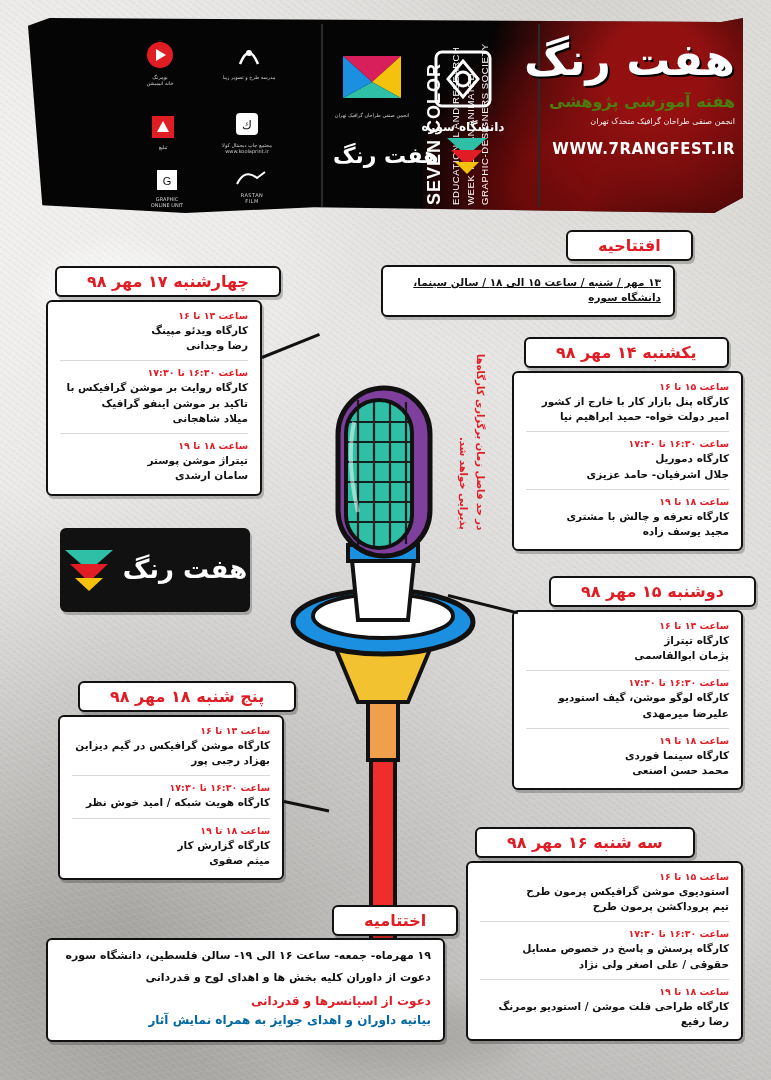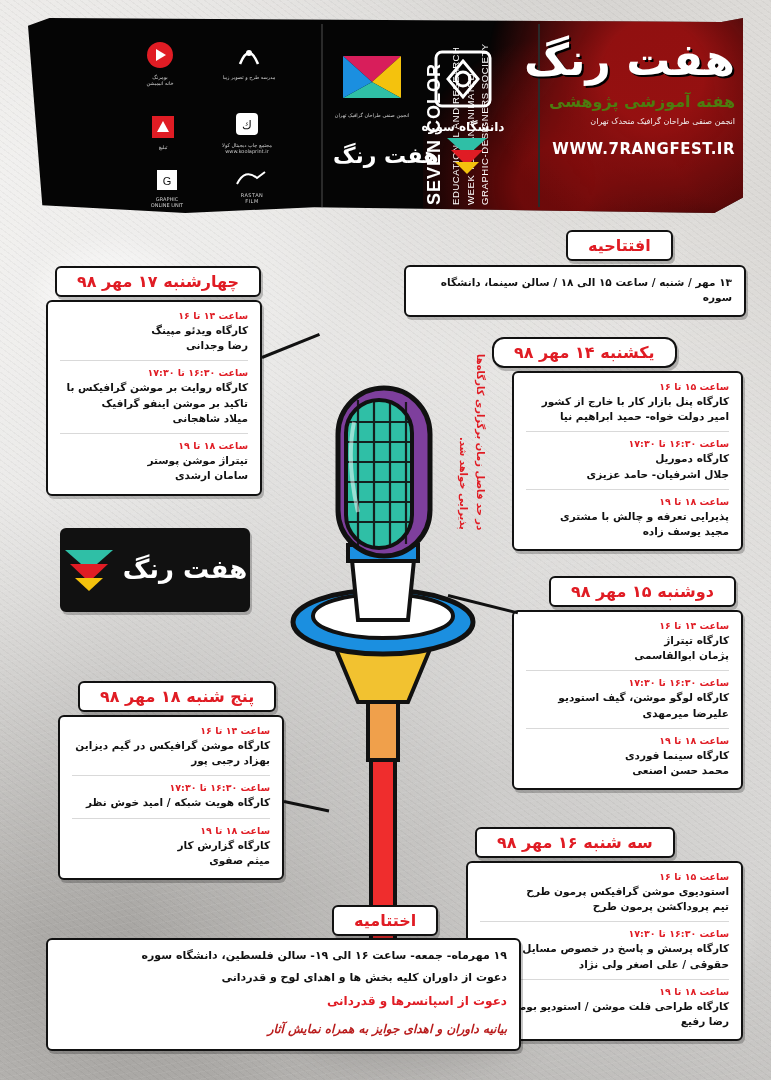--- a/index.html
+++ b/index.html
@@ -84,21 +84,21 @@
   
   .card {
     position:absolute; background:#fff; color:#111;
     border:2px solid #111; border-radius:6px;
     padding:8px 12px 10px 12px;
     box-shadow: 2px 3px 0 rgba(0,0,0,.22);
     text-align:right; direction:rtl;
   }
   .daytitle {
     position:absolute; background:#fff; border:2px solid #111; border-radius:6px;
-    padding:4px 20px; font-weight:bold; font-size:16px; color:#e01c24;
+    padding:4px 30px; font-weight:bold; font-size:16px; color:#e01c24;
     box-shadow: 2px 3px 0 rgba(0,0,0,.22); white-space:nowrap;
   }
   .sess { margin-bottom:7px; }
   .sess:last-child { margin-bottom:0; }
   .time { color:#e01c24; font-weight:bold; font-size:9.5px; margin-bottom:2px; }
   .ttl  { font-size:10.5px; font-weight:bold; line-height:1.45; }
   .who  { font-size:10.5px; font-weight:bold; line-height:1.45; }
   .rule { height:1px; background:#d9d9d9; margin:6px 0 6px 0; }
 
   .leader { position:absolute; background:#111; }
@@ -243,21 +243,21 @@
     <path d="M88 92 L154 92 M88 112 L154 112 M88 132 L154 132 M88 152 L154 152 M88 172 L154 172 M88 192 L154 192"></path>
     <path d="M100 70 L100 218 M116 70 L116 218 M132 70 L132 218 M148 72 L148 214"></path>
   </g>
 
   <path d="M96 92 q-8 40 4 90" stroke="#fff" stroke-width="4" fill="none" opacity=".5"></path>
 </svg>
 
 <div id="vtext">در حد فاصل زمان برگزاری کارگاه‌ها پذیرایی خواهد شد.</div>
 
 <div class="daytitle" style="left:566px; top:230px; color:#e01c24;">افتتاحیه</div>
-<div class="card" style="left:404px; top:265px; width:342px;">
+<div class="card" style="left:381px; top:265px; width:294px;text-decoration:underline;">
   <div class="ttl">۱۳ مهر / شنبه / ساعت ۱۵ الی ۱۸ / سالن سینما، دانشگاه سوره</div>
 </div>
 <div class="leader" style="left:398px; top:300px; width:0; height:0;"></div>
 
 <div class="daytitle" style="left:55px; top:266px;">چهارشنبه ۱۷ مهر ۹۸</div>
 <div class="card" style="left:46px; top:300px; width:216px;">
   <div class="sess">
     <div class="time">ساعت ۱۴ تا ۱۶</div>
     <div class="ttl">کارگاه ویدئو مپینگ</div>
     <div class="who">رضا وجدانی</div>
@@ -270,37 +270,37 @@
   </div>
   <div class="rule"></div>
   <div class="sess">
     <div class="time">ساعت ۱۸ تا ۱۹</div>
     <div class="ttl">تیتراژ موشن پوستر</div>
     <div class="who">سامان ارشدی</div>
   </div>
 </div>
 <div class="leader" style="left:262px; top:356px; width:62px; height:3px; transform:rotate(-22deg); transform-origin:left center;"></div>
 
-<div class="daytitle" style="left:492px; top:337px;border-radius:12px;">یکشنبه ۱۴ مهر ۹۸</div>
+<div class="daytitle" style="left:524px; top:337px;">یکشنبه ۱۴ مهر ۹۸</div>
 <div class="card" style="left:512px; top:371px; width:231px;">
   <div class="sess">
     <div class="time">ساعت ۱۵ تا ۱۶</div>
     <div class="ttl">کارگاه پنل بازار کار با خارج از کشور</div>
     <div class="who">امیر دولت خواه- حمید ابراهیم نیا</div>
   </div>
   <div class="rule"></div>
   <div class="sess">
     <div class="time">ساعت ۱۶:۳۰ تا ۱۷:۳۰</div>
     <div class="ttl">کارگاه دموریل</div>
     <div class="who">جلال اشرفیان- حامد عزیزی</div>
   </div>
   <div class="rule"></div>
   <div class="sess">
     <div class="time">ساعت ۱۸ تا ۱۹</div>
-    <div class="ttl">پذیرایی تعرفه و چالش با مشتری</div>
+    <div class="ttl">کارگاه تعرفه و چالش با مشتری</div>
     <div class="who">مجید یوسف زاده</div>
   </div>
 </div>
 
 <div class="daytitle" style="left:515px; top:576px;margin-left:34px;">دوشنبه ۱۵ مهر ۹۸</div>
 <div class="card" style="left:512px; top:610px; width:231px;">
   <div class="sess">
     <div class="time">ساعت ۱۴ تا ۱۶</div>
     <div class="ttl">کارگاه تیتراژ</div>
     <div class="who">پژمان ابوالقاسمی</div>
@@ -366,18 +366,18 @@
   </div>
   <div class="rule"></div>
   <div class="sess">
     <div class="time">ساعت ۱۸ تا ۱۹</div>
     <div class="ttl">کارگاه طراحی فلت موشن / استودیو بومرنگ</div>
     <div class="who">رضا رفیع</div>
   </div>
 </div>
 
 <div class="daytitle" style="left:332px; top:905px;">اختتامیه</div>
-<div class="card" style="left:46px; top:938px; width:475px;">
+<div class="card" style="left:46px; top:938px; width:399px;">
   <div class="ttl" style="font-size:11px;">۱۹ مهرماه- جمعه- ساعت ۱۶ الی ۱۹- سالن فلسطین، دانشگاه سوره</div>
   <div class="ttl" style="margin-top:6px; font-size:11px;">دعوت از داوران کلیه بخش ها و اهدای لوح و قدردانی</div>
   <div class="ttl" style="color:#e01c24; margin-top:7px; font-size:12px;">دعوت از اسپانسرها و قدردانی</div>
-  <div class="ttl" style="color:#b91c1c; margin-top:11px; font-size:12px;font-style:italic;">بیانیه داوران و اهدای جوایز به همراه نمایش آثار</div>
+  <div class="ttl" style="color:#0369a1; margin-top:2px; font-size:12px;">بیانیه داوران و اهدای جوایز به همراه نمایش آثار</div>
 </div>
 
 </body></html>

